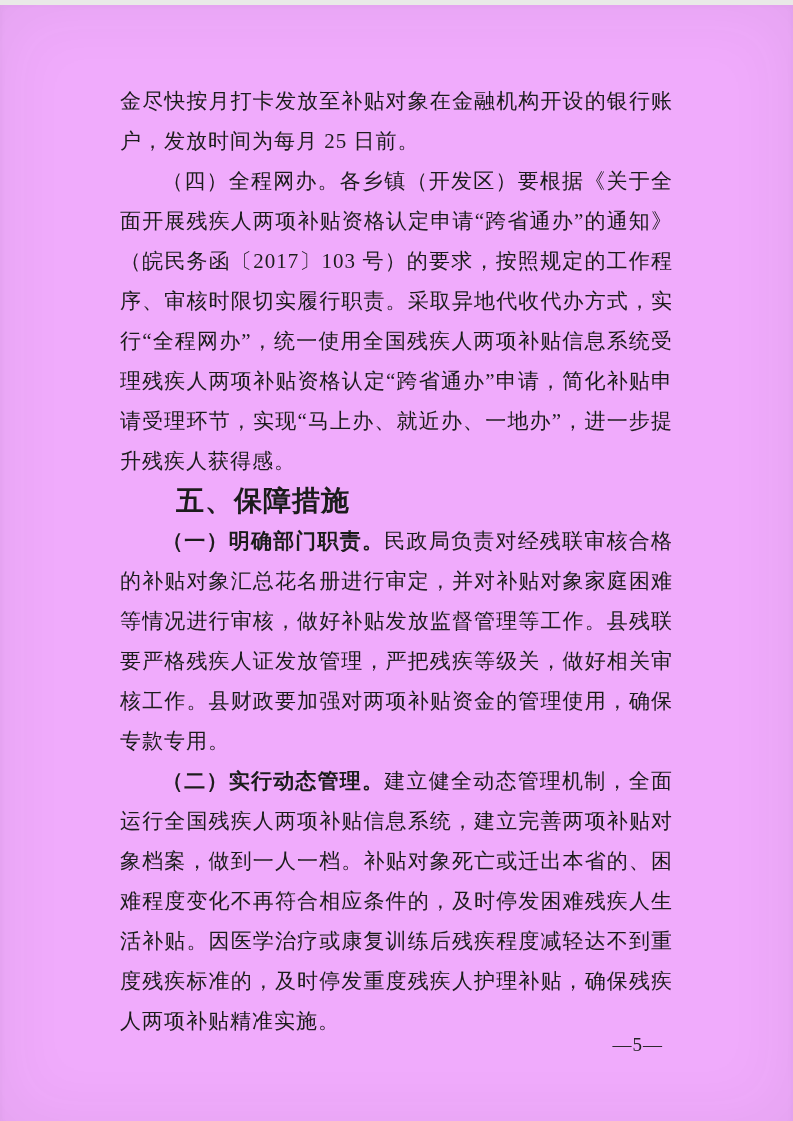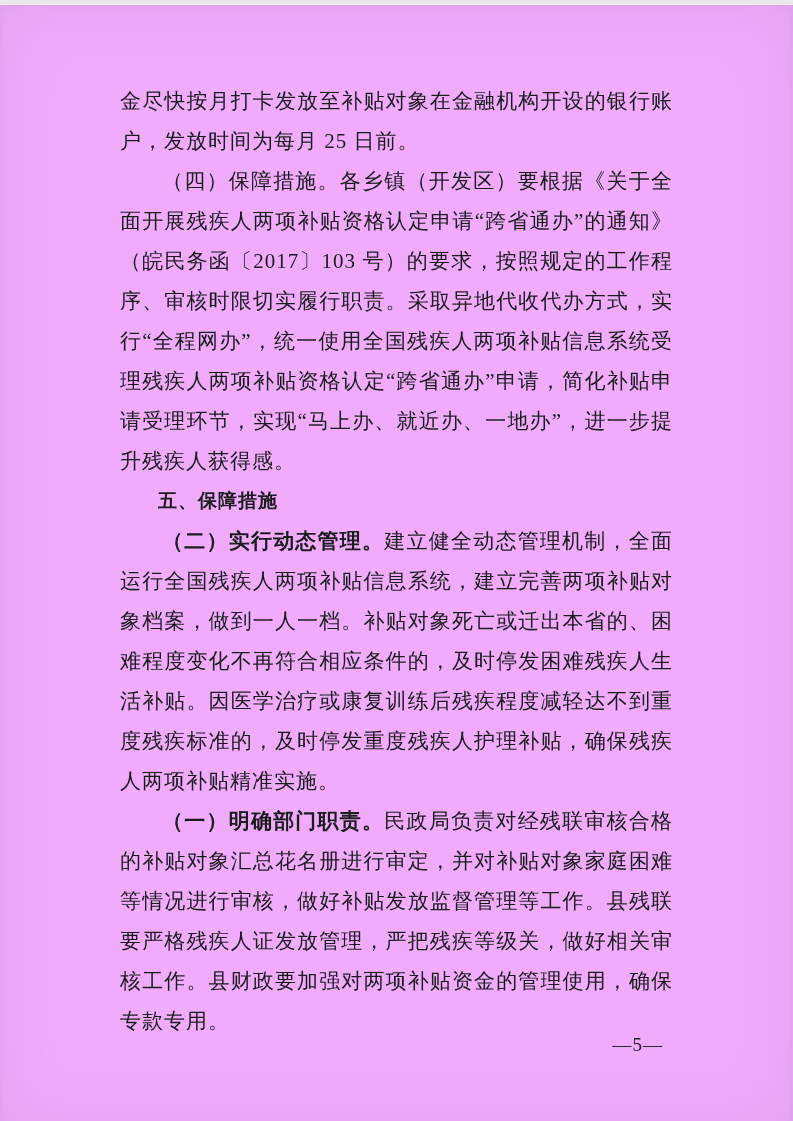--- a/index.html
+++ b/index.html
@@ -33,21 +33,21 @@
     text-indent: 2em;
   }
   p.para.no-indent {
     text-indent: 0;
   }
   .lead-bold {
     font-weight: bold;
   }
   h2.section-heading {
     margin: 0;
-    font-size: 19px;
+    font-size: 28px;
     line-height: 40px;
     font-weight: bold;
     text-indent: 2em;
     letter-spacing: 1px;
   }
   .page-number {
     position: absolute;
     right: 130px;
     bottom: 70px;
     font-size: 19px;
@@ -56,24 +56,24 @@
   }
 </style>
 </head>
 <body>
 
 <div class="page">
   <div class="content">
 
     <p class="para no-indent">金尽快按月打卡发放至补贴对象在金融机构开设的银行账户，发放时间为每月 25 日前。</p>
 
-    <p class="para"><span class="lead">（四）保障措施。</span><span>各乡镇（开发区）要根据《关于全面开展残疾人两项补贴资格认定申请“跨省通办”的通知》（皖民务函〔2017〕103 号）的要求，按照规定的工作程序、审核时限切实履行职责。采取异地代收代办方式，实行“全程网办”，统一使用全国残疾人两项补贴信息系统受理残疾人两项补贴资格认定“跨省通办”申请，简化补贴申请受理环节，实现“马上办、就近办、一地办”，进一步提升残疾人获得感。</span></p>
+    <p class="para"><span class="lead">（四）全程网办。</span><span>各乡镇（开发区）要根据《关于全面开展残疾人两项补贴资格认定申请“跨省通办”的通知》（皖民务函〔2017〕103 号）的要求，按照规定的工作程序、审核时限切实履行职责。采取异地代收代办方式，实行“全程网办”，统一使用全国残疾人两项补贴信息系统受理残疾人两项补贴资格认定“跨省通办”申请，简化补贴申请受理环节，实现“马上办、就近办、一地办”，进一步提升残疾人获得感。</span></p>
 
     <h2 class="section-heading">五、保障措施</h2>
 
+    <p class="para"><span class="lead-bold">（一）明确部门职责。</span><span>民政局负责对经残联审核合格的补贴对象汇总花名册进行审定，并对补贴对象家庭困难等情况进行审核，做好补贴发放监督管理等工作。县残联要严格残疾人证发放管理，严把残疾等级关，做好相关审核工作。县财政要加强对两项补贴资金的管理使用，确保专款专用。</span></p>
+
     <p class="para"><span class="lead-bold">（二）实行动态管理。</span><span>建立健全动态管理机制，全面运行全国残疾人两项补贴信息系统，建立完善两项补贴对象档案，做到一人一档。补贴对象死亡或迁出本省的、困难程度变化不再符合相应条件的，及时停发困难残疾人生活补贴。因医学治疗或康复训练后残疾程度减轻达不到重度残疾标准的，及时停发重度残疾人护理补贴，确保残疾人两项补贴精准实施。</span></p>
-
-    <p class="para"><span class="lead-bold">（一）明确部门职责。</span><span>民政局负责对经残联审核合格的补贴对象汇总花名册进行审定，并对补贴对象家庭困难等情况进行审核，做好补贴发放监督管理等工作。县残联要严格残疾人证发放管理，严把残疾等级关，做好相关审核工作。县财政要加强对两项补贴资金的管理使用，确保专款专用。</span></p>
 
   </div>
 
   <div class="page-number">—5—</div>
 </div>
 
 </body></html>

